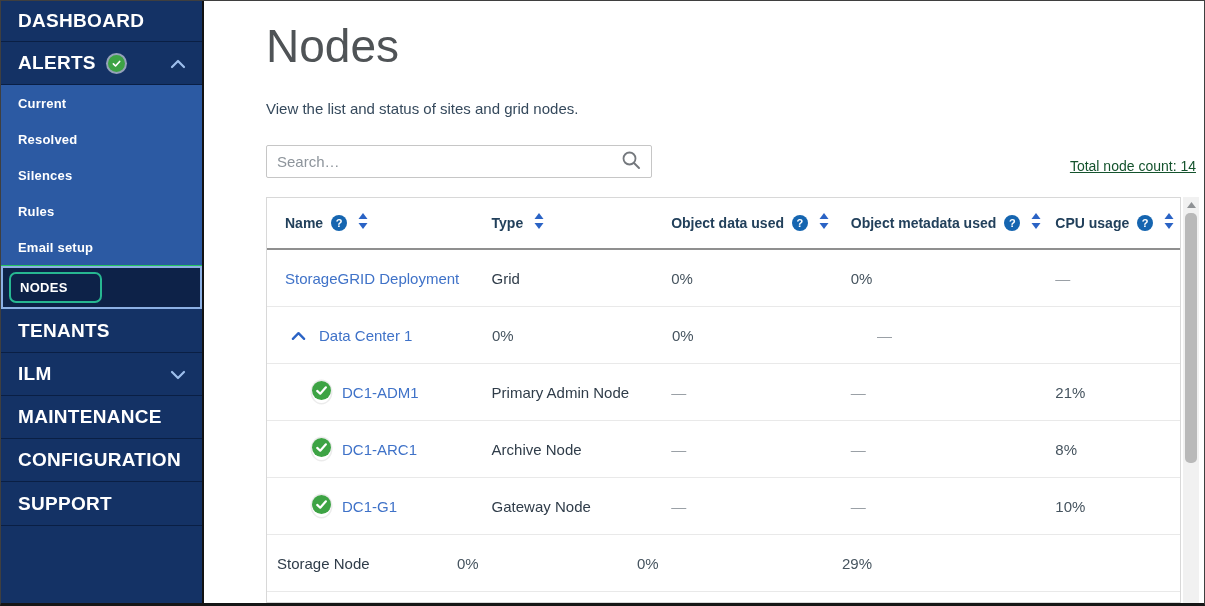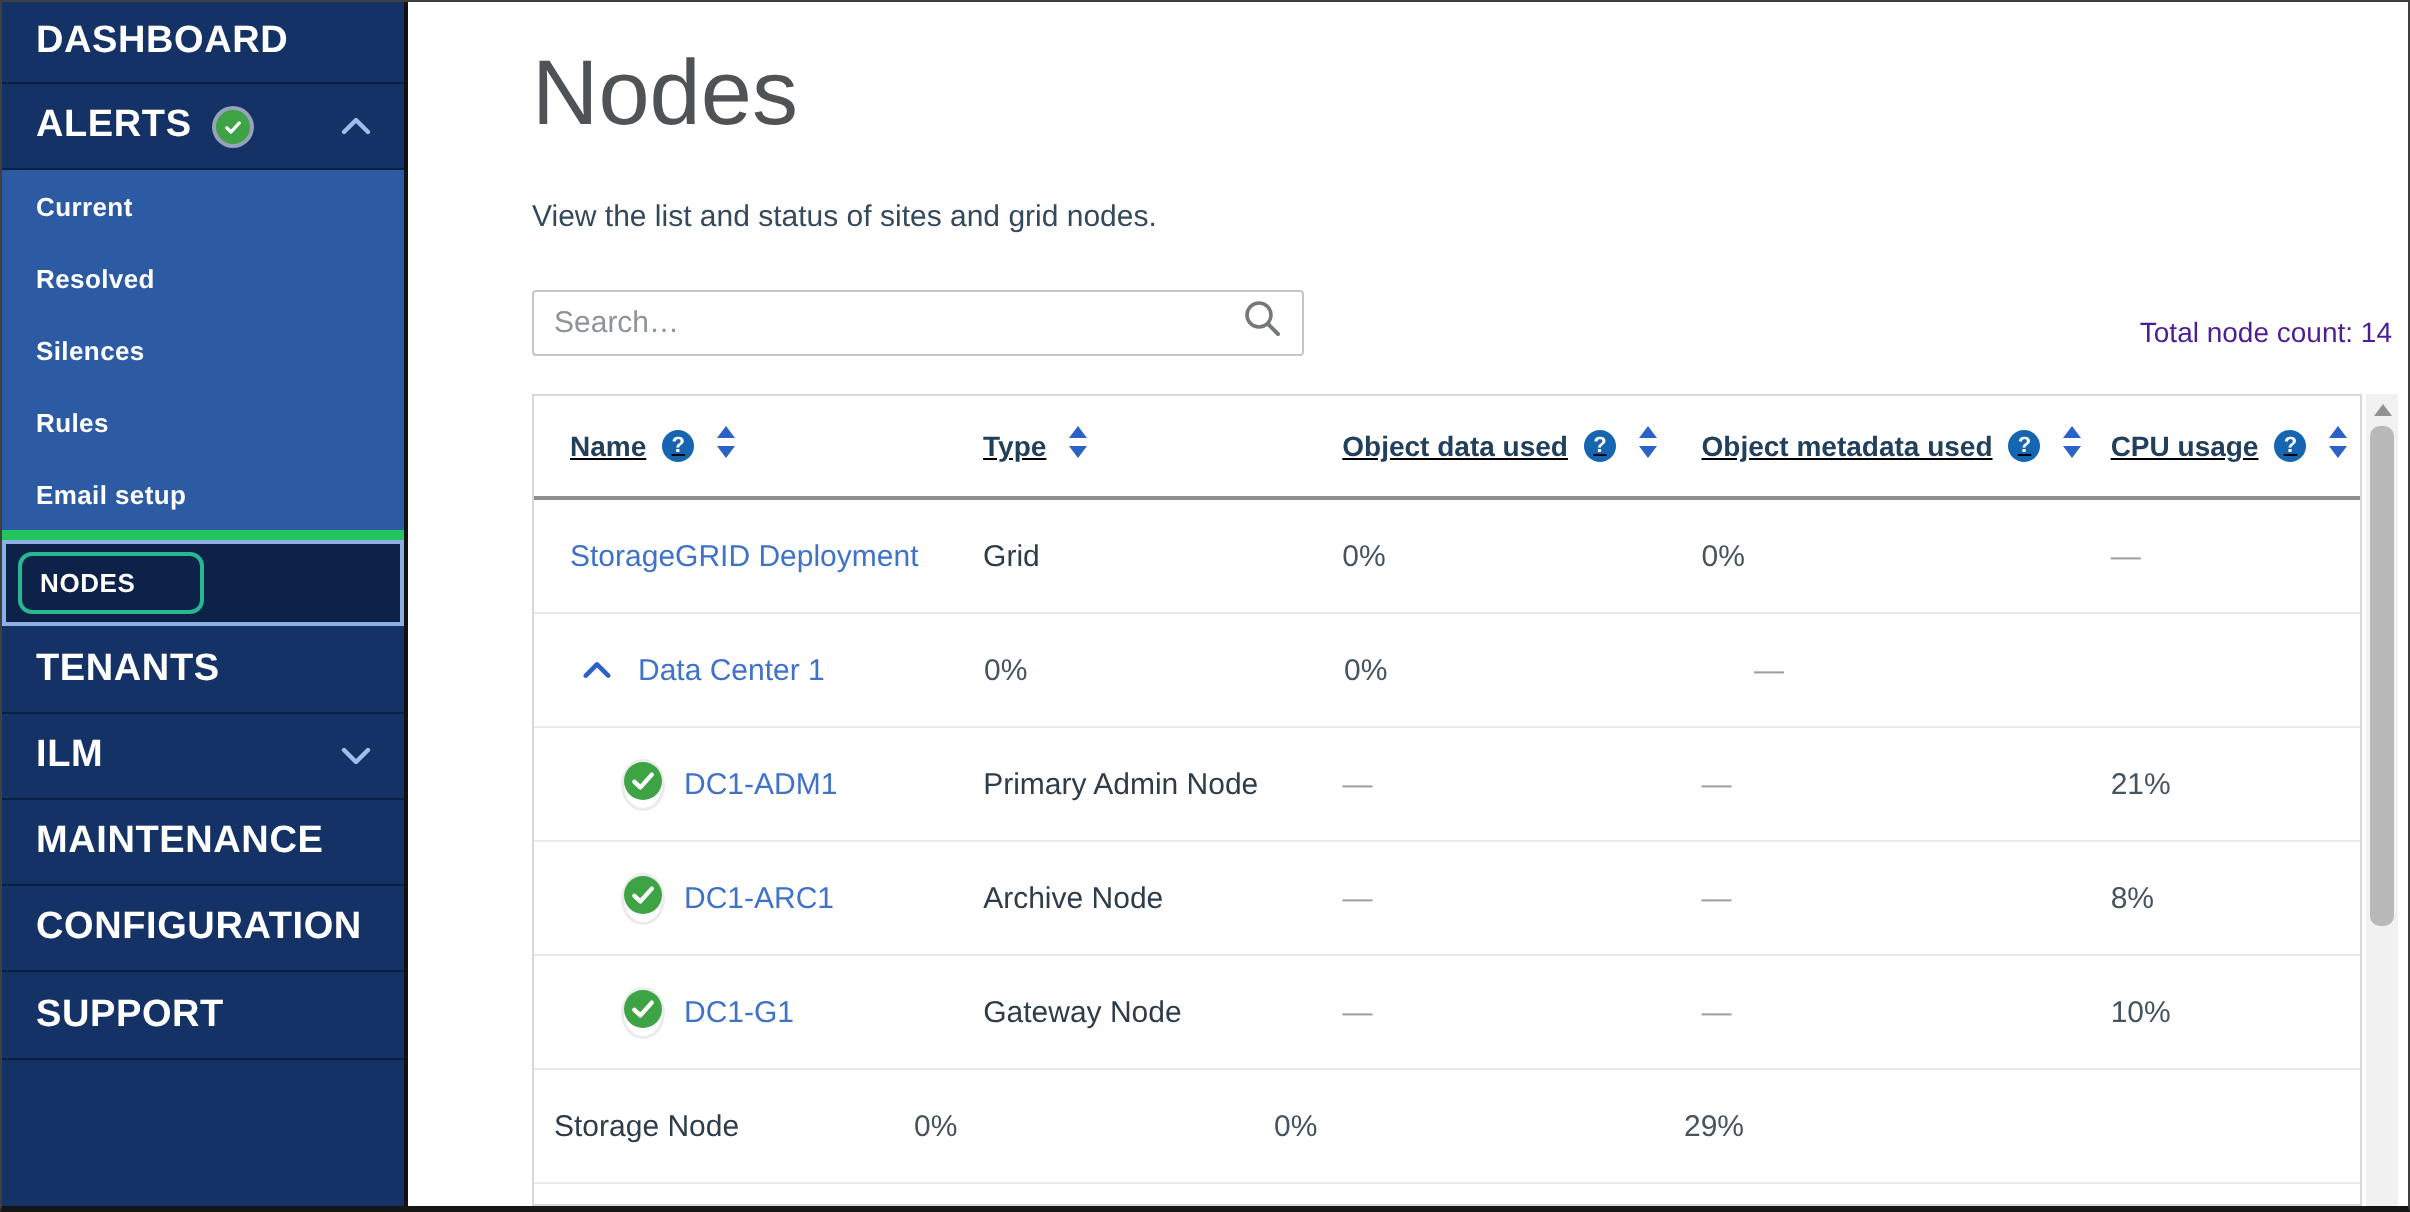--- a/index.html
+++ b/index.html
@@ -16,21 +16,21 @@
         border-bottom:1px solid #0a1f44; }
   .si-dash { height:41px; }
   .si-alerts { height:43px; }
   .si-std { height:44px; }
   .si-tall { height:43px; }
   .si-support { height:44px; }
   .chev { margin-left:auto; flex:0 0 auto; }
   .badge-check { display:inline-flex; align-items:center; justify-content:center;
                  width:17px; height:17px; border-radius:50%; background:#3da344;
                  box-shadow:0 0 0 2px rgba(255,255,255,.55); margin-left:12px; }
-  .submenu { background:#2c5aa3; border-bottom:5px solid #22c55e; }
+  .submenu { background:#2c5aa3; border-bottom:1px solid #22c55e; }
   .sub-item { display:flex; align-items:center; height:36px; padding:0 17px;
               color:#fff; font-size:13px; font-weight:700; letter-spacing:.2px;
               cursor:pointer; }
   .si-nodes { height:43px; background:#0d2248; border:2px solid #8cb0e4;
               display:flex; align-items:center; padding:0 6px; cursor:pointer; }
   .nodes-ring { display:flex; align-items:center; width:93px; height:31px;
                 border:2px solid #27b791; border-radius:7px; padding-left:9px;
                 color:#fff; font-size:13px; font-weight:700; letter-spacing:.3px; }
   .side-filler { height:83px; }
 
@@ -41,27 +41,27 @@
                 font-weight:300; color:#4f5356; }
   .page-subtitle { position:absolute; left:62px; top:99px; font-size:15px;
                    color:#35495c; }
   .searchbox { position:absolute; left:62px; top:144px; width:386px; height:33px;
                border:1px solid #c6c6c6; border-radius:2px; background:#fff;
                display:flex; align-items:center;gap:18px; }
   .searchbox input { flex:1; border:none; outline:none; height:100%; padding:0 10px;
                      font-size:15px; font-family:inherit; color:#444; background:transparent; }
   .searchbox input::placeholder { color:#8d949b; }
   .search-icon { flex:0 0 auto; margin-right:10px; }
-  .total-count { position:absolute; right:8px; top:157px; font-size:14px; color:#4c1d95; }
+  .total-count { position:absolute; right:8px; top:157px; font-size:14px; color:#14532d;text-decoration:underline; }
 
   
   .table { position:absolute; left:62px; top:196px; width:915px;
            height:calc(100% - 196px); border:1px solid #d8d8d8; background:#fff; }
   .thead { display:flex; align-items:center; height:52px;
-           border-bottom:2px solid #8f8f8f;text-decoration:underline; }
+           border-bottom:2px solid #8f8f8f; }
   .hcell { display:flex; align-items:center; padding-left:10px; white-space:nowrap; }
   .hlabel { font-size:14px; font-weight:700; color:#22405b; }
   .help { display:inline-flex; align-items:center; justify-content:center;
           width:16px; height:16px; border-radius:50%; background:#1565b0;
           color:#fff; font-size:11px; font-weight:700; margin-left:8px; cursor:pointer; }
   .sort { margin-left:11px; cursor:pointer; }
   .col-name { width:215px; } .col-type { width:180px; } .col-od { width:180px; }
   .col-om { width:205px; } .col-cpu { width:135px; }
   .hcell.col-name { padding-left:18px; }
   .trow { display:flex; align-items:center; height:57px; border-bottom:1px solid #e9e9e9; }

